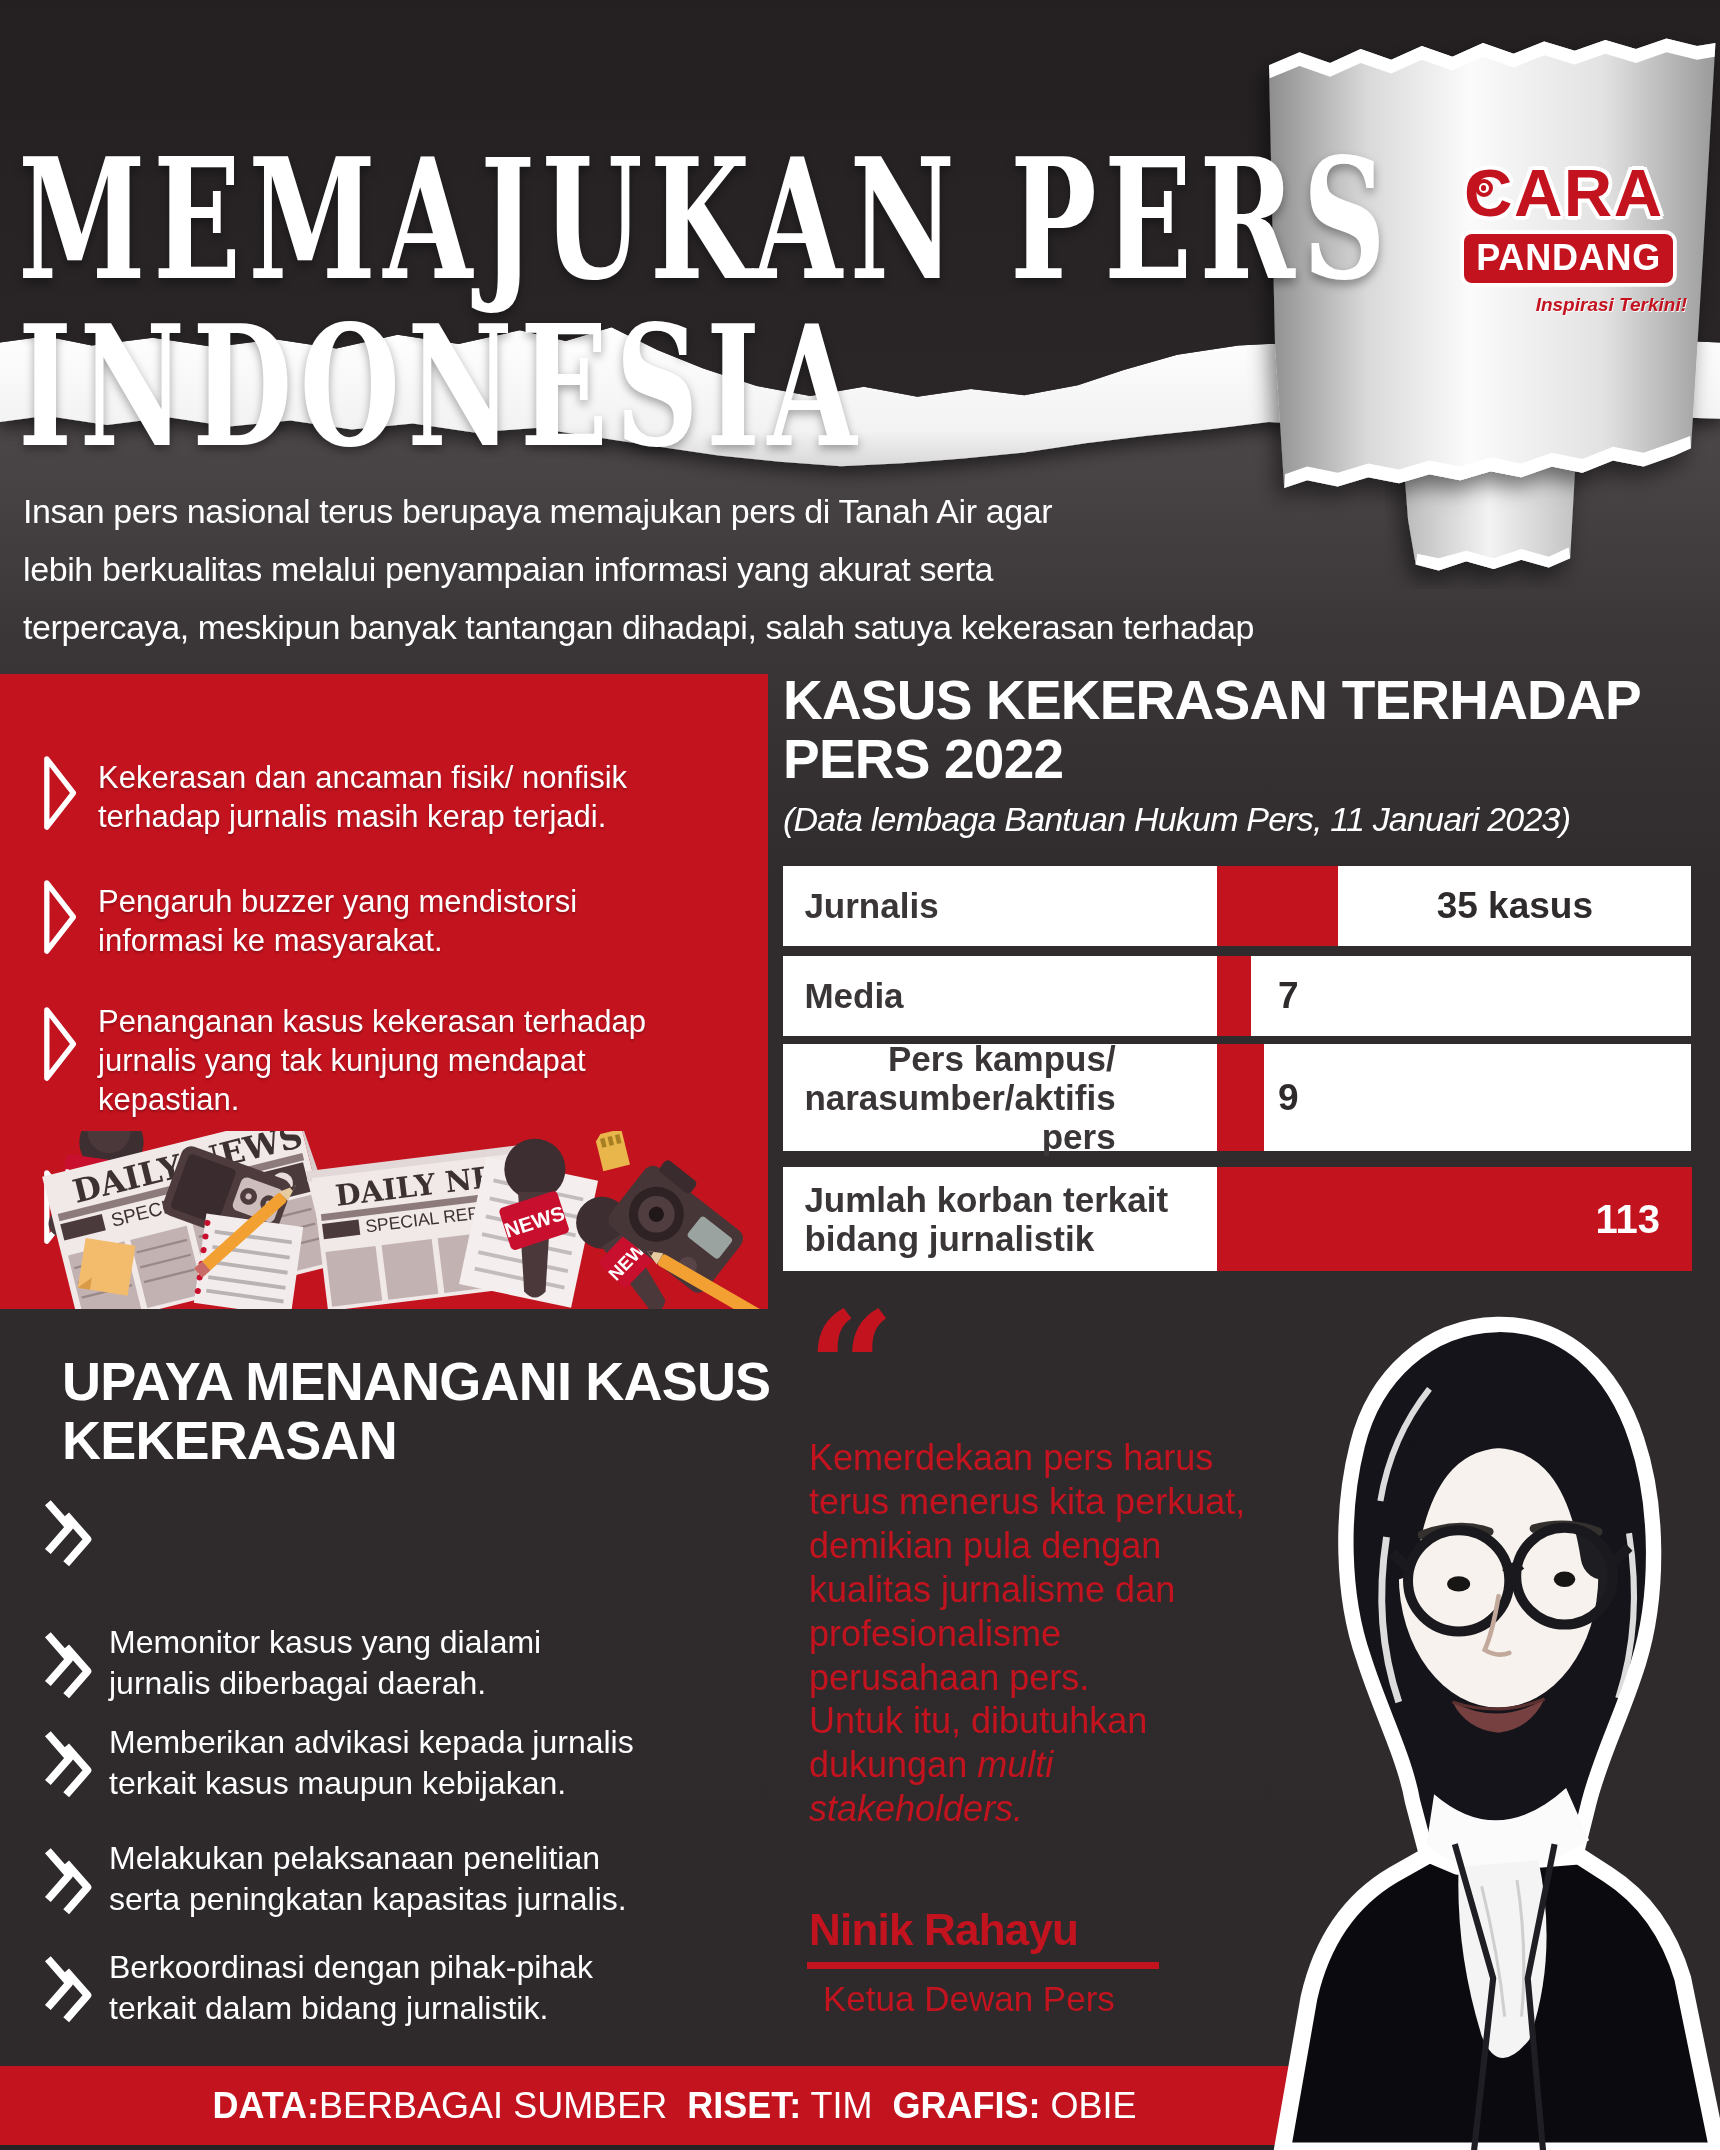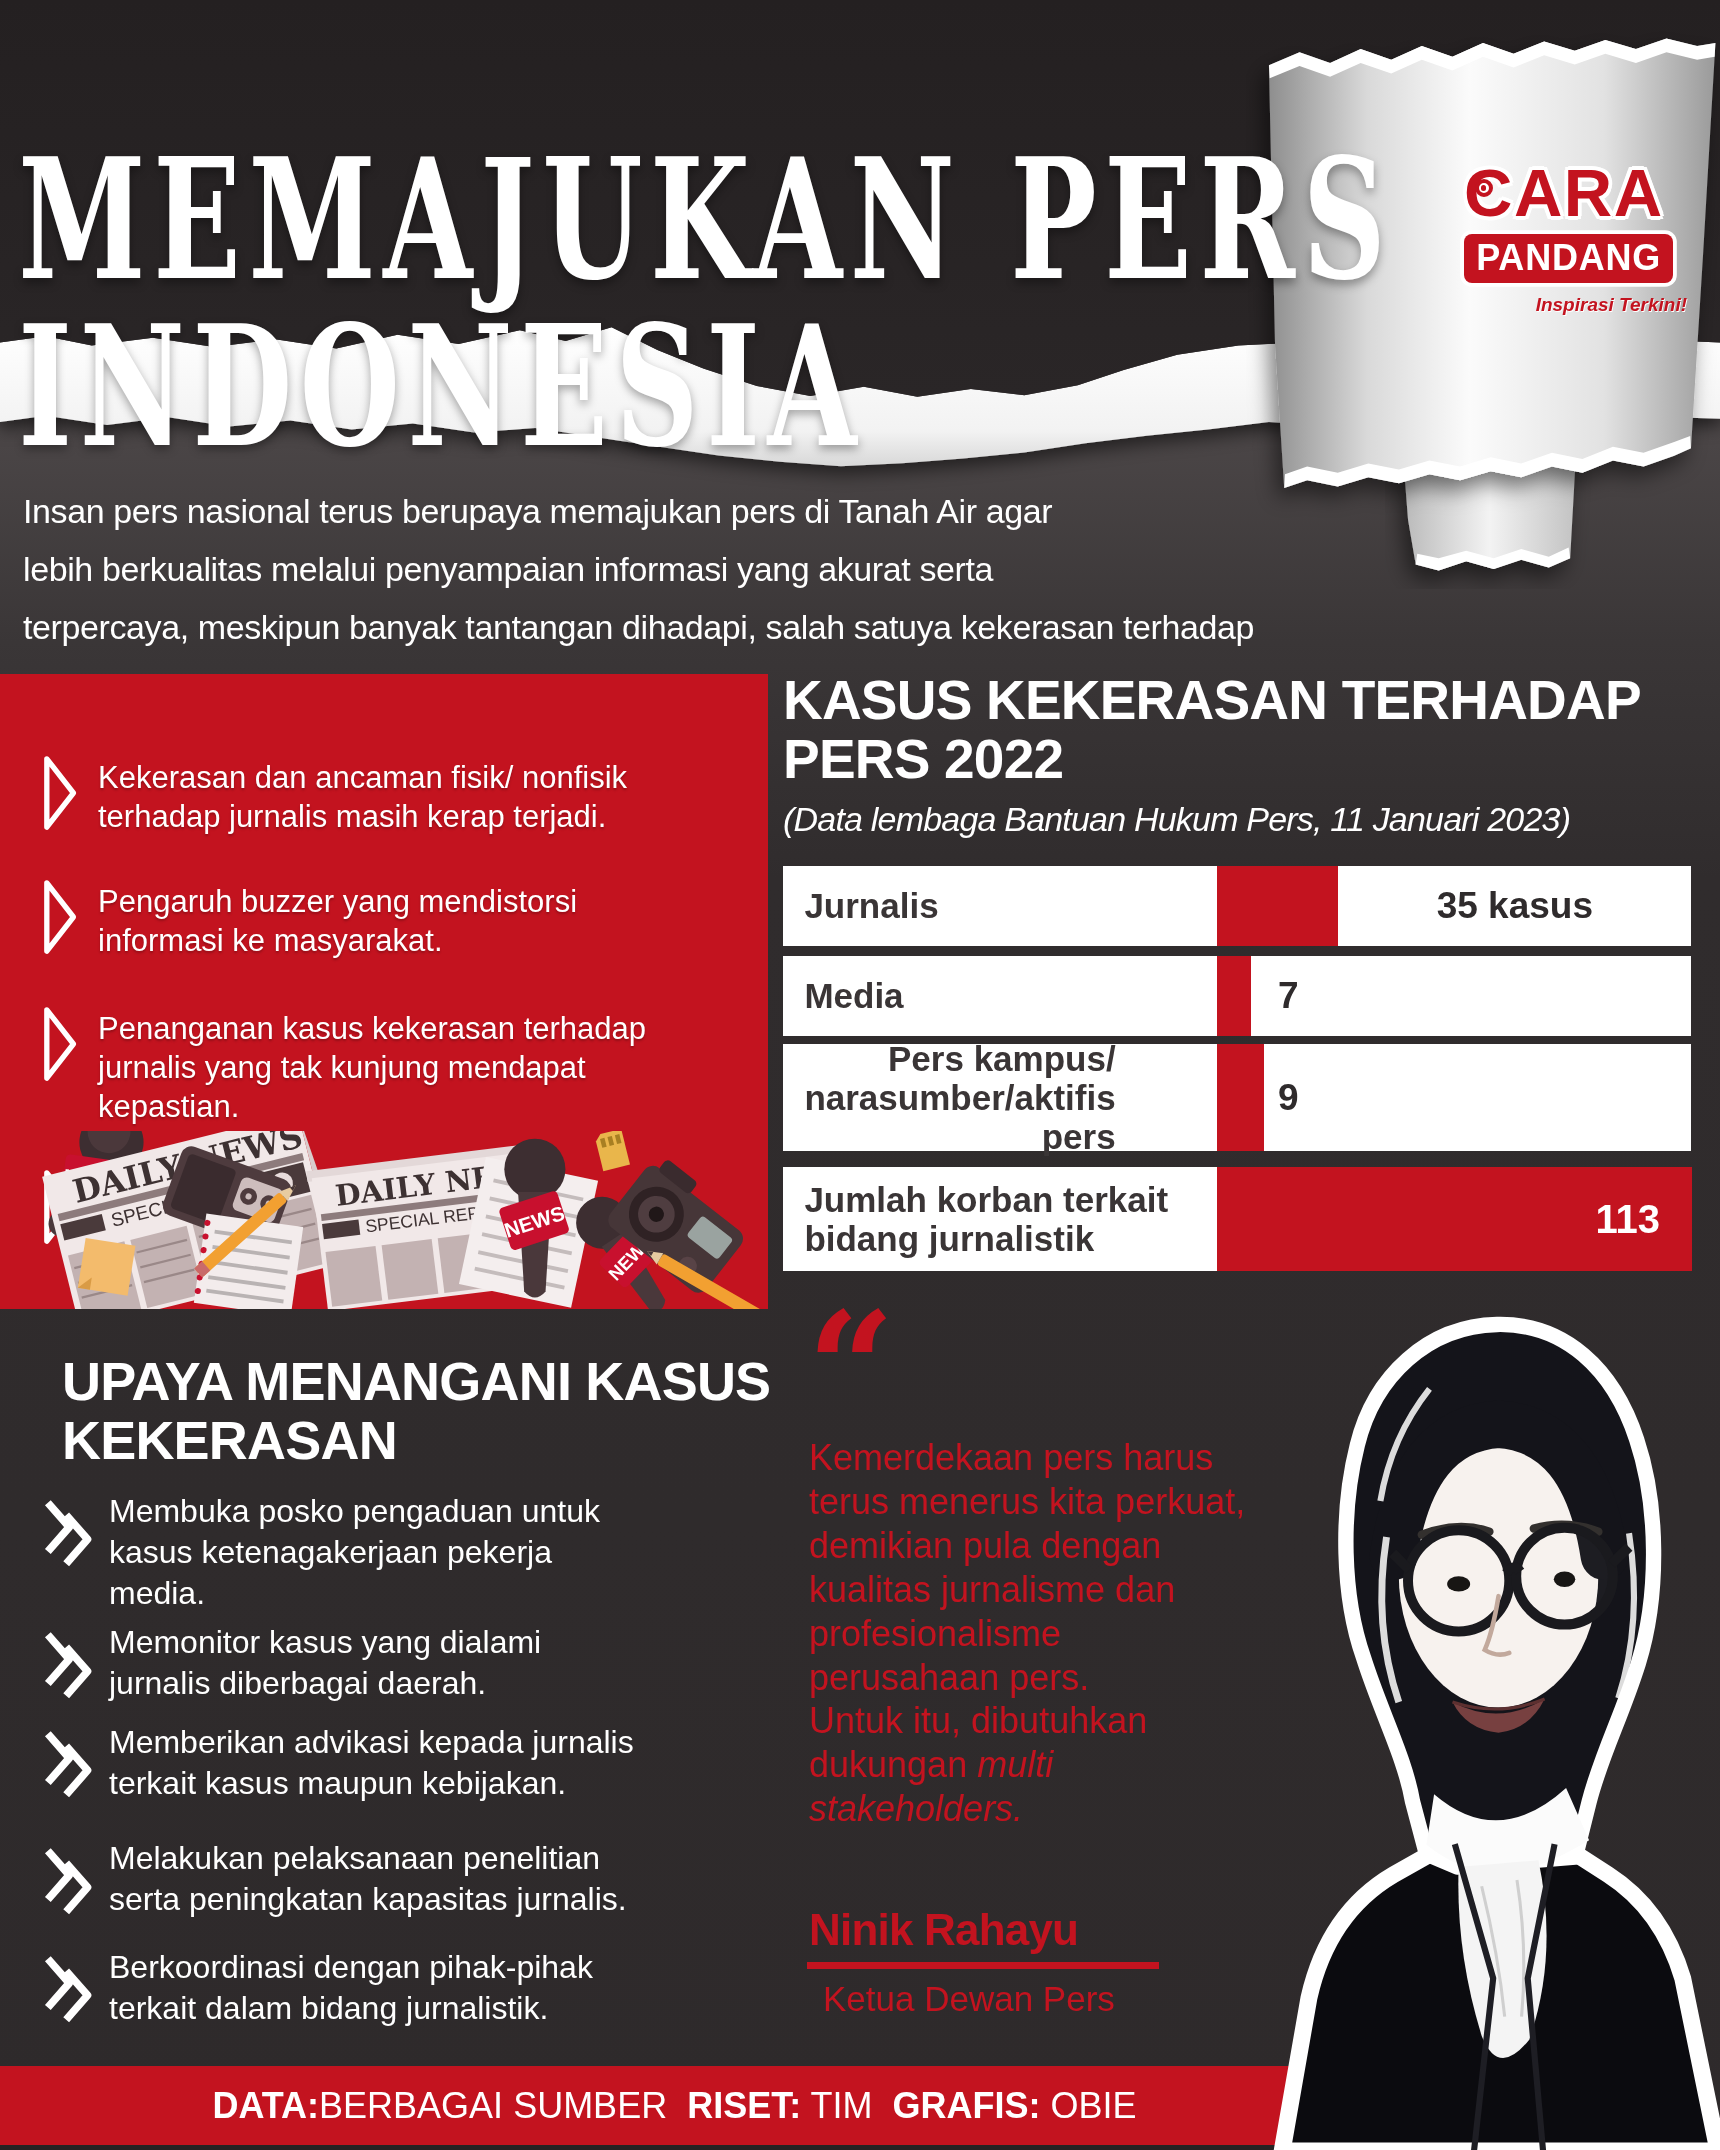--- a/index.html
+++ b/index.html
@@ -169,21 +169,21 @@
 
     <svg class="issue-icon" style="top:205px" viewBox="0 0 46 100">
         <path d="M5,5 L40,50 L5,95 Z" fill="none" stroke="#fff" stroke-width="7" stroke-linejoin="round"></path>
       </svg>
     <div class="issue" style="top:208px">Pengaruh buzzer yang mendistorsi
 informasi ke masyarakat.</div>
 
     <svg class="issue-icon" style="top:332px" viewBox="0 0 46 100">
         <path d="M5,5 L40,50 L5,95 Z" fill="none" stroke="#fff" stroke-width="7" stroke-linejoin="round"></path>
       </svg>
-    <div class="issue" style="top:335px">Penanganan kasus kekerasan terhadap
+    <div class="issue" style="top:328px">Penanganan kasus kekerasan terhadap
 jurnalis yang tak kunjung mendapat
 kepastian.</div>
 
     <svg class="issue-icon" style="top:495px" viewBox="0 0 46 100">
         <path d="M5,5 L40,50 L5,95 Z" fill="none" stroke="#fff" stroke-width="7" stroke-linejoin="round"></path>
       </svg>
     <div class="issue" style="top:498px">Serangan siber kepada jurnalis saat
 tengah bekerja.</div>
 
     <svg class="illus-svg" viewBox="0 0 1005 233">
@@ -368,23 +368,20 @@
     <div class="row-value">113</div>
   </div>
 
   <h2 class="abs upaya-title">UPAYA MENANGANI KASUS
 KEKERASAN</h2>
 
   <svg class="abs upaya-icon" style="top:1492px" viewBox="0 0 70 110">
       <path d="M6,14 L34,46 L6,78" fill="none" stroke="#fff" stroke-width="10" stroke-linejoin="round"></path>
       <path d="M30,30 L58,62 L30,94" fill="none" stroke="#fff" stroke-width="10" stroke-linejoin="round"></path>
     </svg>
-  <div class="upaya-item abs" style="top:1491px;white-space:pre-line">Membuka posko pengaduan untuk
-kasus ketenagakerjaan pekerja
-media.</div>
 
   <svg class="abs upaya-icon" style="top:1624px" viewBox="0 0 70 110">
       <path d="M6,14 L34,46 L6,78" fill="none" stroke="#fff" stroke-width="10" stroke-linejoin="round"></path>
       <path d="M30,30 L58,62 L30,94" fill="none" stroke="#fff" stroke-width="10" stroke-linejoin="round"></path>
     </svg>
   <div class="upaya-item abs" style="top:1622px;white-space:pre-line">Memonitor kasus yang dialami
 jurnalis diberbagai daerah.</div>
 
   <svg class="abs upaya-icon" style="top:1723px" viewBox="0 0 70 110">
       <path d="M6,14 L34,46 L6,78" fill="none" stroke="#fff" stroke-width="10" stroke-linejoin="round"></path>

